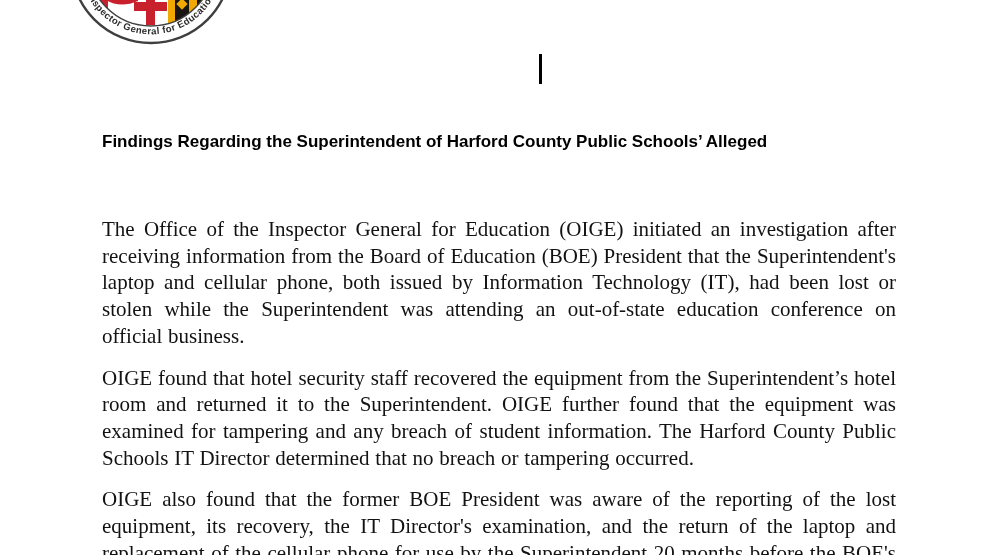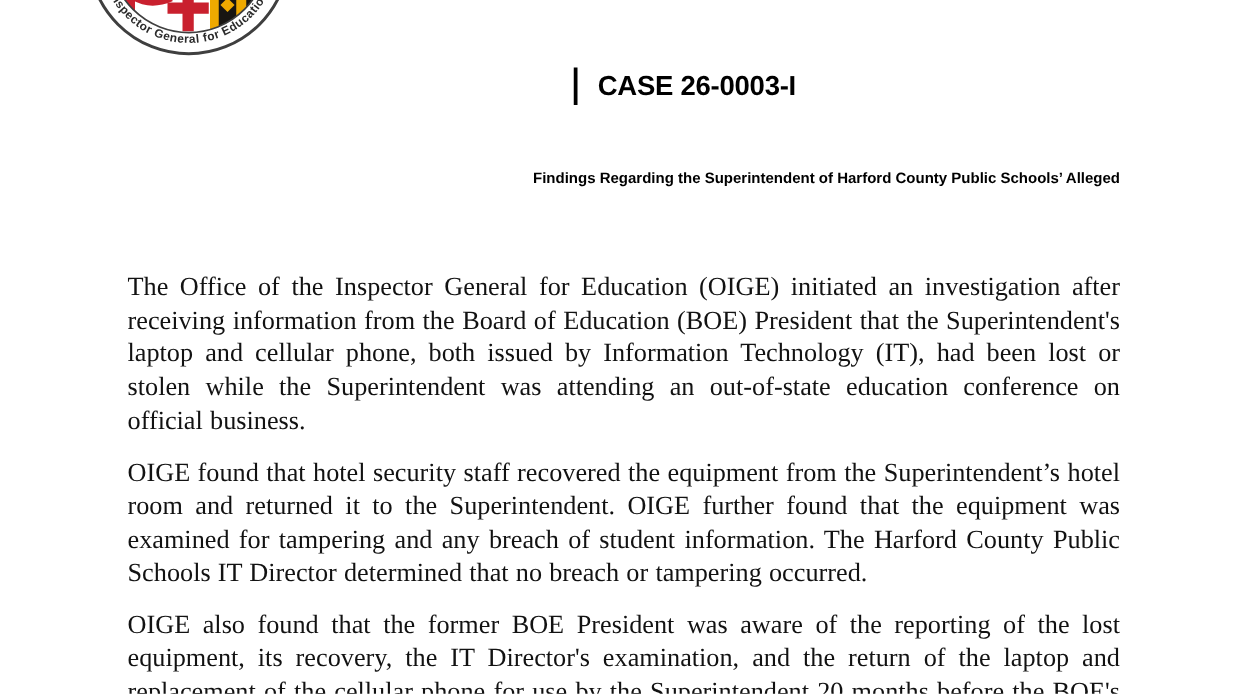--- a/index.html
+++ b/index.html
@@ -33,23 +33,23 @@
     color: #000000;
   }
   .header-divider {
     width: 3px; height: 30px; background: #000000;
     margin: 0 16px 0 22px;
   }
 
   
   .doc-title {
     position: absolute; left: 102px; width: 794px; top: 129px;
-    text-align: right;
+    text-align: left;
     font-family: "Liberation Sans", sans-serif;
-    font-weight: bold; font-size: 12px; line-height: 26px;
+    font-weight: bold; font-size: 17px; line-height: 26px;
     color: #000000;
   }
   .doc-title span { display: block; }
 
   
   .doc-body {
     position: absolute; left: 102px; width: 794px; top: 216px;
     font-size: 21px; line-height: 26.7px;
     color: #121212;
   }
@@ -97,21 +97,20 @@
     <circle cx="82" cy="82" r="80" fill="none" stroke-width="2.4" stroke="#3f3f3f"></circle>
     <circle cx="82" cy="82" r="63" fill="none" stroke-width="1.4" stroke="#3f3f3f"></circle>
 
     <text class="ring-text">
       <textPath href="#ringTextPath" startOffset="50%" text-anchor="middle">Inspector General for Education</textPath>
     </text>
   </svg>
 
   <div class="header-row">
     <span class="header-divider"></span>
-    <span>CASE 26-0003-I</span>
   </div>
 
   <div class="doc-title">
     <span>Findings Regarding the Superintendent of Harford County Public Schools’ Alleged</span>
   </div>
 
   <div class="doc-body">
     <p>The Office of the Inspector General for Education (OIGE) initiated an investigation after receiving information from the Board of Education (BOE) President that the Superintendent's laptop and cellular phone, both issued by Information Technology (IT), had been lost or stolen while the Superintendent was attending an out-of-state education conference on official business.</p>
     <p>OIGE found that hotel security staff recovered the equipment from the Superintendent’s hotel room and returned it to the Superintendent. OIGE further found that the equipment was examined for tampering and any breach of student information. The Harford County Public Schools IT Director determined that no breach or tampering occurred.</p>
     <p>OIGE also found that the former BOE President was aware of the reporting of the lost equipment, its recovery, the IT Director's examination, and the return of the laptop and replacement of the cellular phone for use by the Superintendent 20 months before the BOE's request for an independent investigation by this office.</p>

